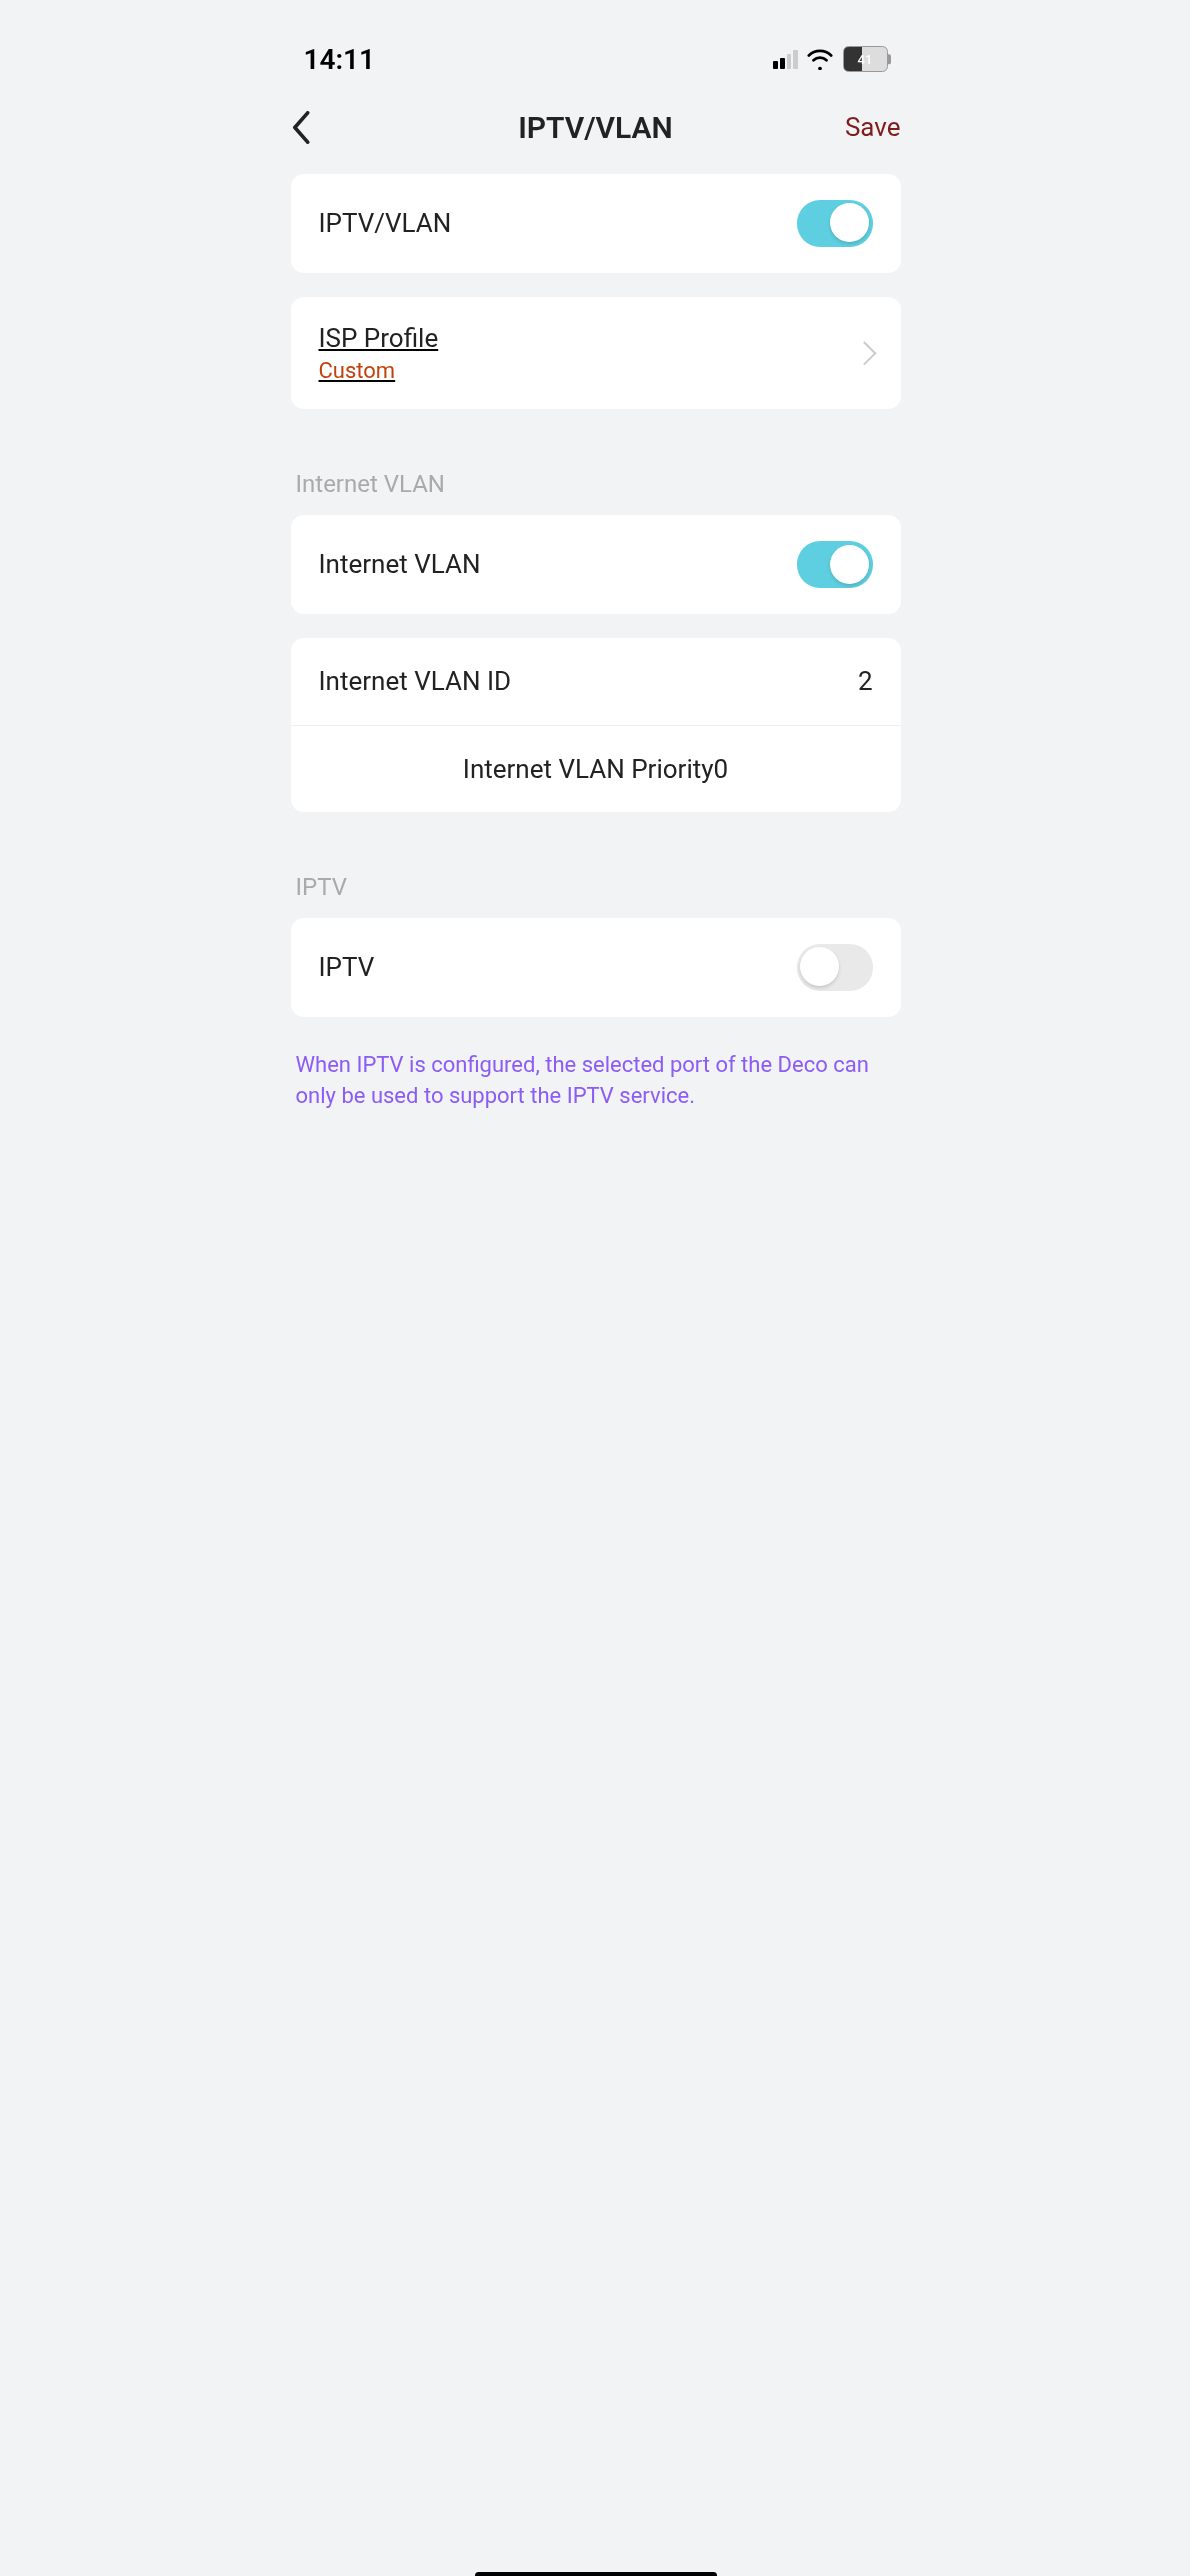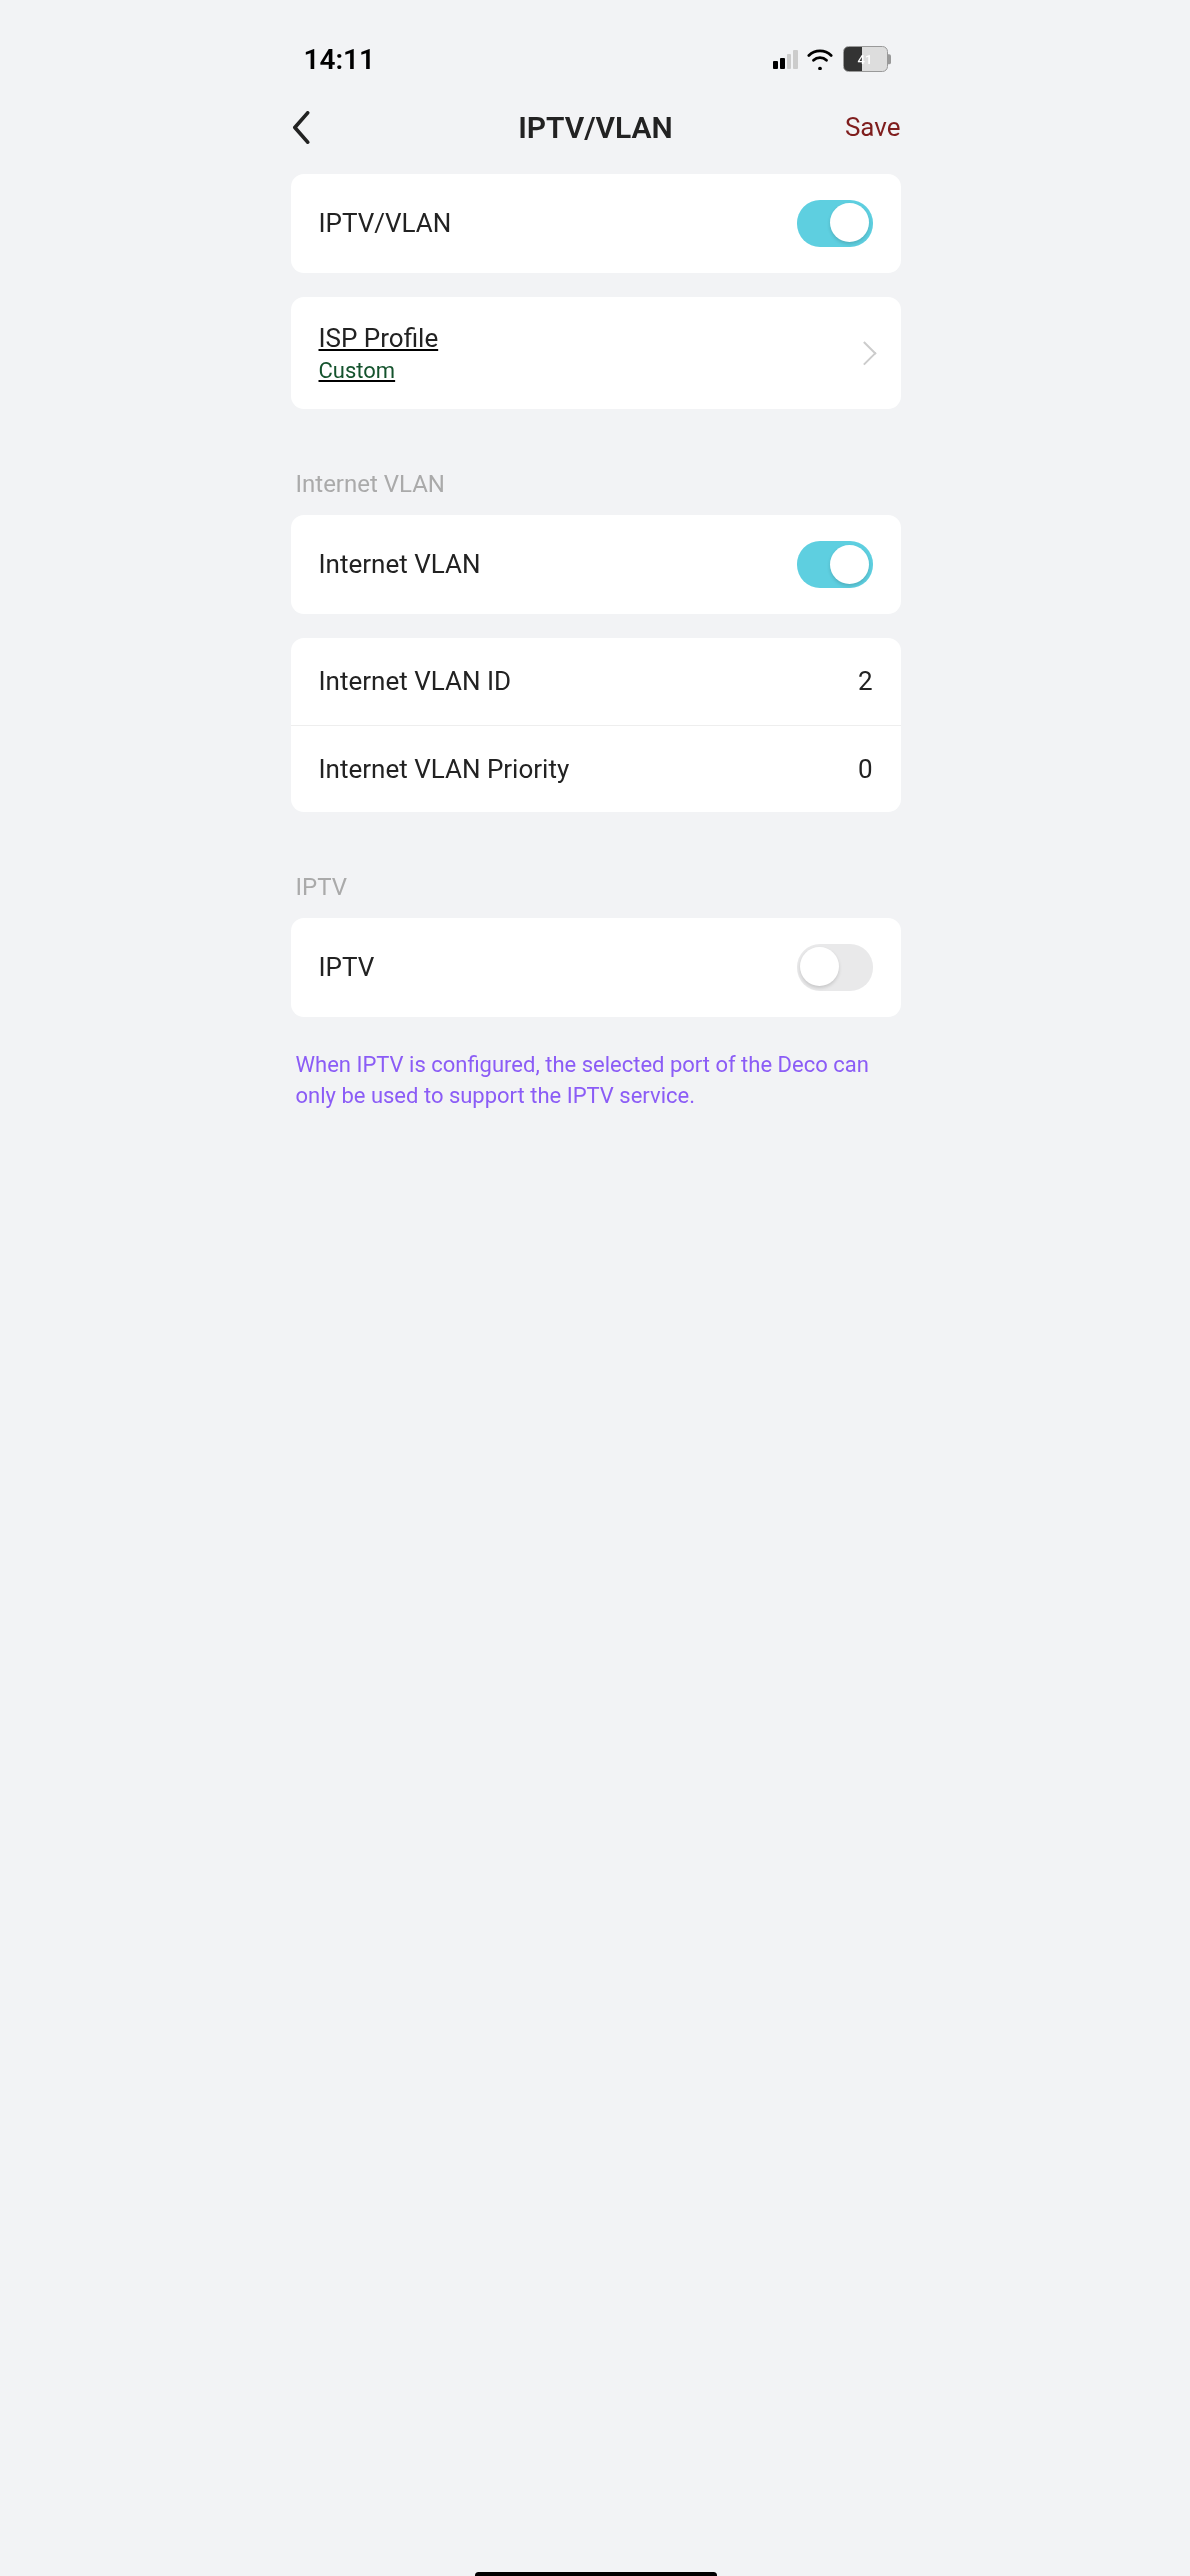--- a/index.html
+++ b/index.html
@@ -115,29 +115,30 @@
   }
   .row {
     display:flex;
     align-items:center;
     justify-content:space-between;
     padding: 26px 28px;
     min-height: 87px;
   }
   .row + .row {
     border-top: 0.9px solid #eee;
+    justify-content: center;
   }
   .row-label {
     font-size: 26px;
     color:#222;
     font-weight: 400;
   }
   .row-sub {
     font-size: 22px;
-    color:#14532d;
+    color:#c2410c;
     margin-top: 5.6px;
   }
   .row-left { display:flex; flex-direction:column;text-decoration:underline; }
   .row-value {
     font-size: 26px;
     color:#222;
   }
   .chevron {
     width: 16.7px;
     height: 16.7px;

